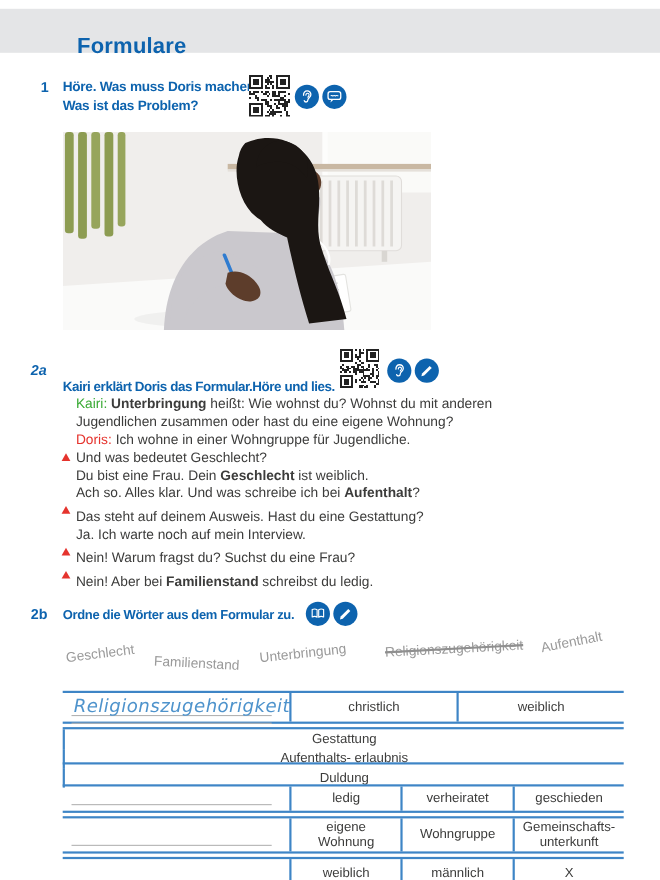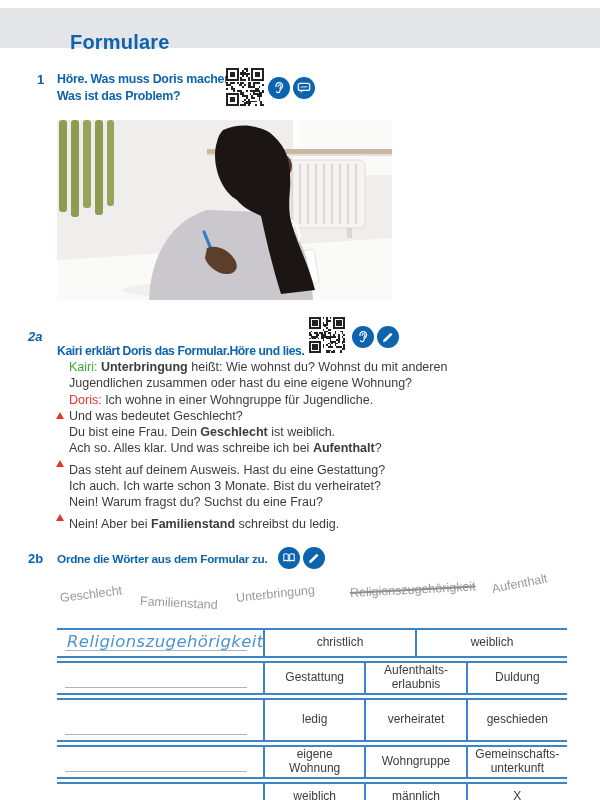--- a/index.html
+++ b/index.html
@@ -409,22 +409,22 @@
       </div>
       <div class="utt">
         <span class="mark"><span class="mark-red"></span></span>
         <span class="txt"><span>Ach so. Alles klar. Und was schreibe ich bei </span><span class="seg-b">Aufenthalt</span><span>?</span></span>
       </div>
       <div class="utt">
         <span class="mark"><span class="mark-green"></span></span>
         <span class="txt"><span>Das steht auf deinem Ausweis. Hast du eine Gestattung?</span></span>
       </div>
       <div class="utt">
-        <span class="mark"><span class="mark-green"></span></span>
-        <span class="txt"><span>Ich auch. Ich warte schon 3 Monate. Bist du verheiratet?</span></span>
+        <span class="mark"><span class="mark-red"></span></span>
+        <span class="txt"><span>Ja. Ich warte noch auf mein Interview.</span></span>
       </div>
       <div class="utt">
         <span class="mark"><span class="mark-red"></span></span>
         <span class="txt"><span>Nein! Warum fragst du? Suchst du eine Frau?</span></span>
       </div>
       <div class="utt">
         <span class="mark"><span class="mark-green"></span></span>
         <span class="txt"><span>Nein! Aber bei </span><span class="seg-b">Familienstand</span><span> schreibst du ledig.</span></span>
       </div>
     </div>
@@ -452,29 +452,29 @@
 
   <div class="atable">
       <div class="trow" style="height: 30px;">
         <div class="tcell-answer">
           <div class="answer-line"></div>
           <div class="answer-text">Religionszugehörigkeit</div>
         </div>
         <div class="tcell-opt">christlich</div>
         <div class="tcell-opt">weiblich</div>
       </div>
-      <div class="trow" style="height: 34px;">
+      <div class="trow" style="height: 34px; flex-direction: column;">
         <div class="tcell-answer">
           <div class="answer-line"></div>
         </div>
         <div class="tcell-opt">Gestattung</div>
         <div class="tcell-opt">Aufenthalts- erlaubnis</div>
         <div class="tcell-opt">Duldung</div>
       </div>
-      <div class="trow" style="height: 44px;">
+      <div class="trow" style="height: 26px; margin-top: 15px;">
         <div class="tcell-answer">
           <div class="answer-line"></div>
         </div>
         <div class="tcell-opt">ledig</div>
         <div class="tcell-opt">verheiratet</div>
         <div class="tcell-opt">geschieden</div>
       </div>
       <div class="trow" style="height: 34px;">
         <div class="tcell-answer">
           <div class="answer-line"></div>

